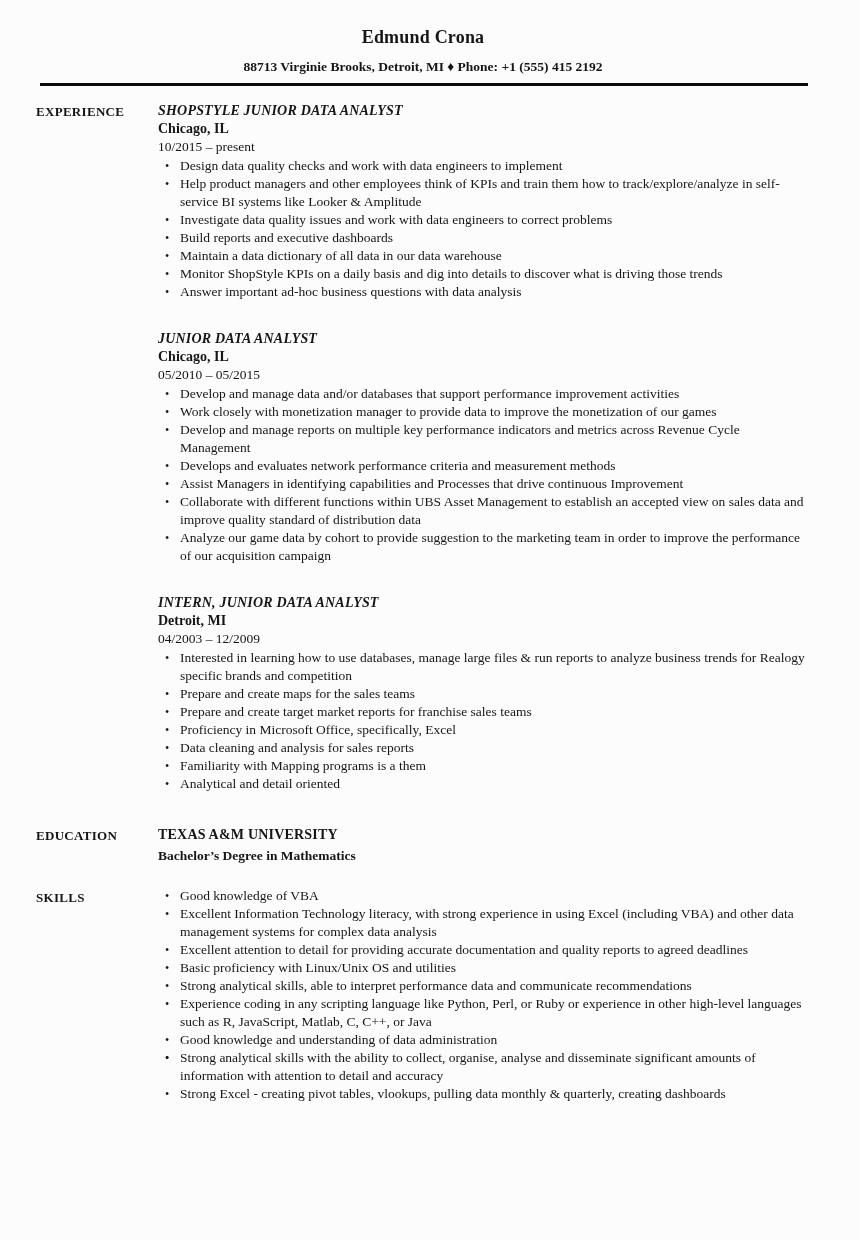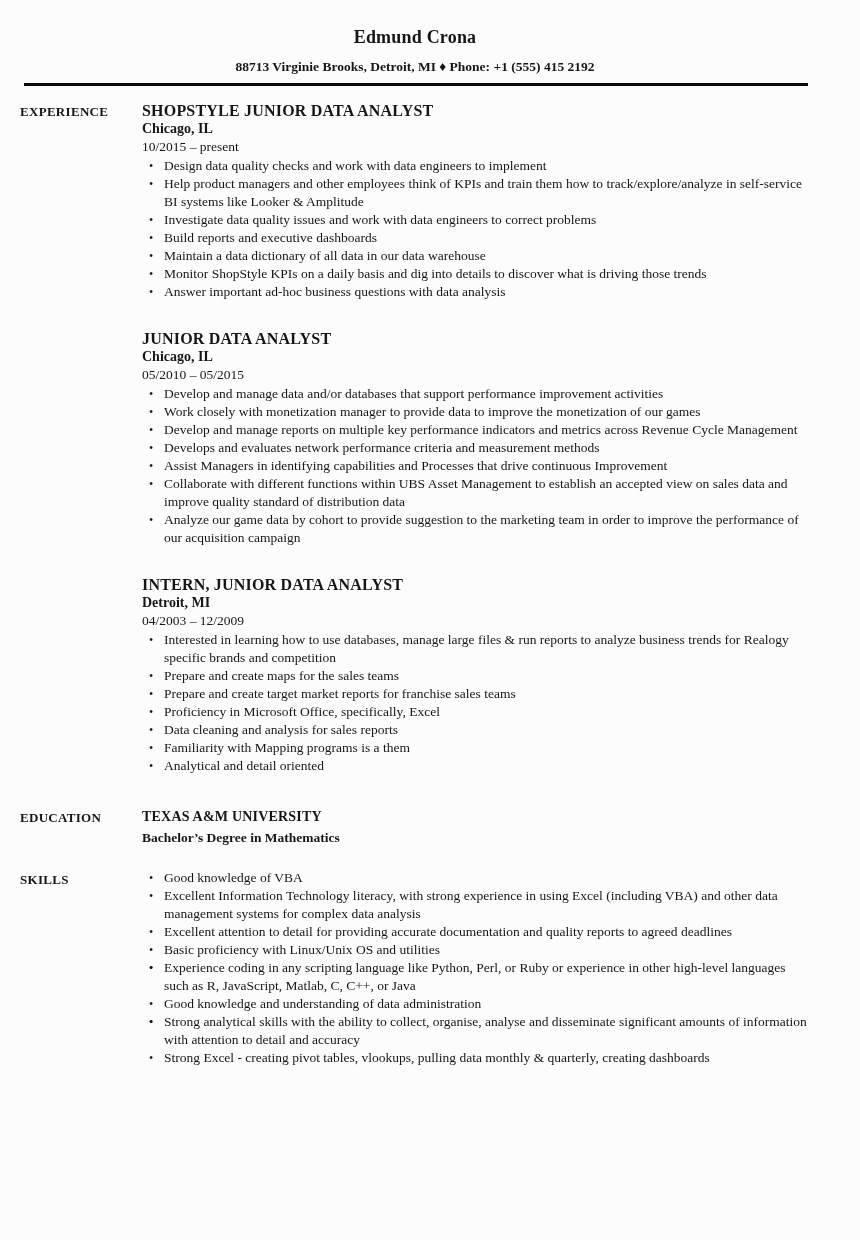--- a/index.html
+++ b/index.html
@@ -7,21 +7,21 @@
     width: 860px;
     height: 1240px;
     background: #fcfcfc;
     color: #161616;
     font-family: "Liberation Serif", "DejaVu Serif", serif;
     overflow: hidden;
   }
   .page {
     width: 860px;
     height: 1240px;
-    padding: 26px 50px 0 20px;
+    padding: 26px 50px 0 36px;
   }
 
   
   .hdr { text-align: center; }
   .hdr h1 {
     font-size: 18px;
     font-weight: bold;
     line-height: 22px;
     letter-spacing: 0.2px;
   }
@@ -50,24 +50,25 @@
     font-size: 13px;
     font-weight: bold;
     line-height: 19px;
     letter-spacing: 0.3px;
     padding-top: 1px;
   }
 
   
   .job + .job { margin-top: 28px; }
   .job h2 {
-    font-size: 16px;
+    font-size: 14px;
     font-weight: bold;
     line-height: 19px;
     letter-spacing: 0.2px;
+    font-style: italic;
   }
   .job .loc {
     font-size: 14px;
     font-weight: bold;
     line-height: 18px;
   }
   .job .dates {
     font-size: 13.5px;
     line-height: 17px;
   }
@@ -280,20 +281,21 @@
             <span class="t">Excellent attention to detail for providing accurate documentation and quality reports to agreed deadlines</span>
           </li>
 
           <li>
             <span class="b">•</span>
             <span class="t">Basic proficiency with Linux/Unix OS and utilities</span>
           </li>
 
           <li>
             <span class="b">•</span>
+            <span class="t">Strong analytical skills, able to interpret performance data and communicate recommendations</span>
           </li>
 
           <li>
             <span class="b">•</span>
             <span class="t">Experience coding in any scripting language like Python, Perl, or Ruby or experience in other high-level languages such as R, JavaScript, Matlab, C, C++, or Java</span>
           </li>
 
           <li>
             <span class="b">•</span>
             <span class="t">Good knowledge and understanding of data administration</span>

